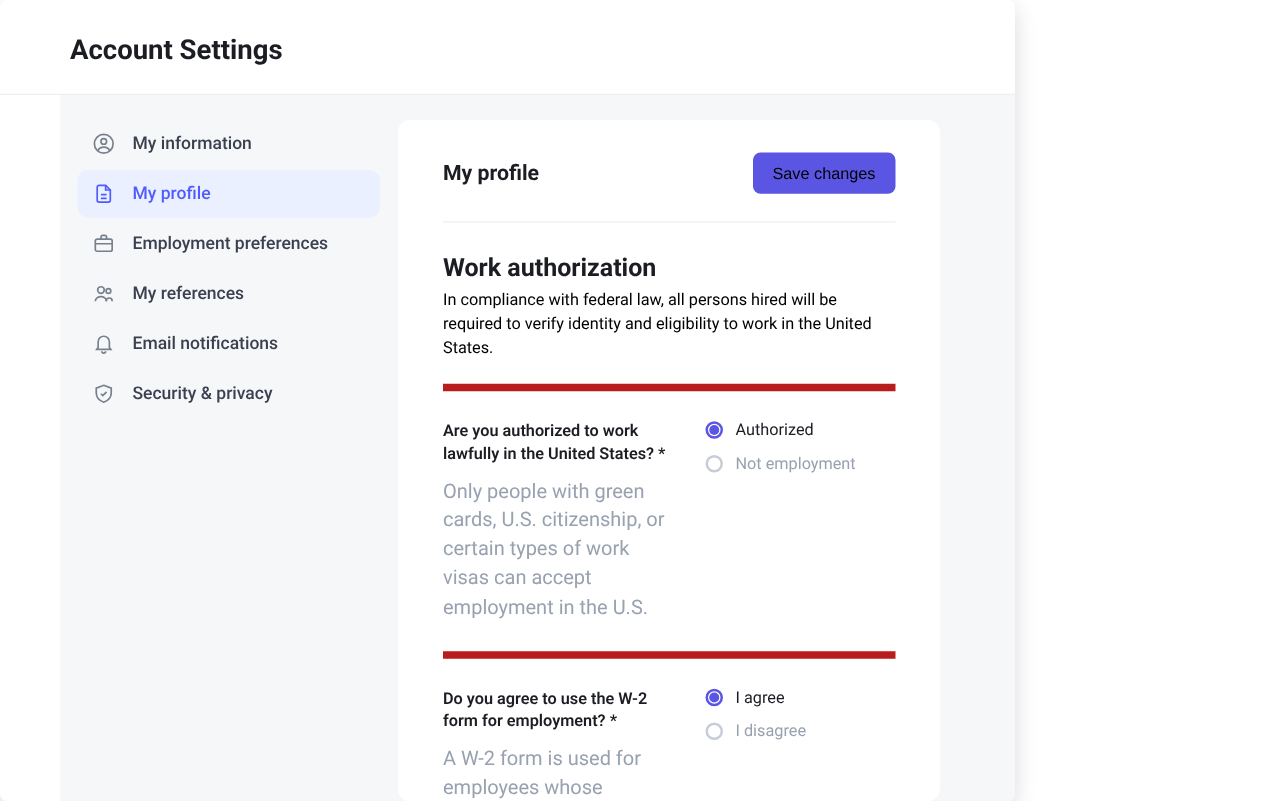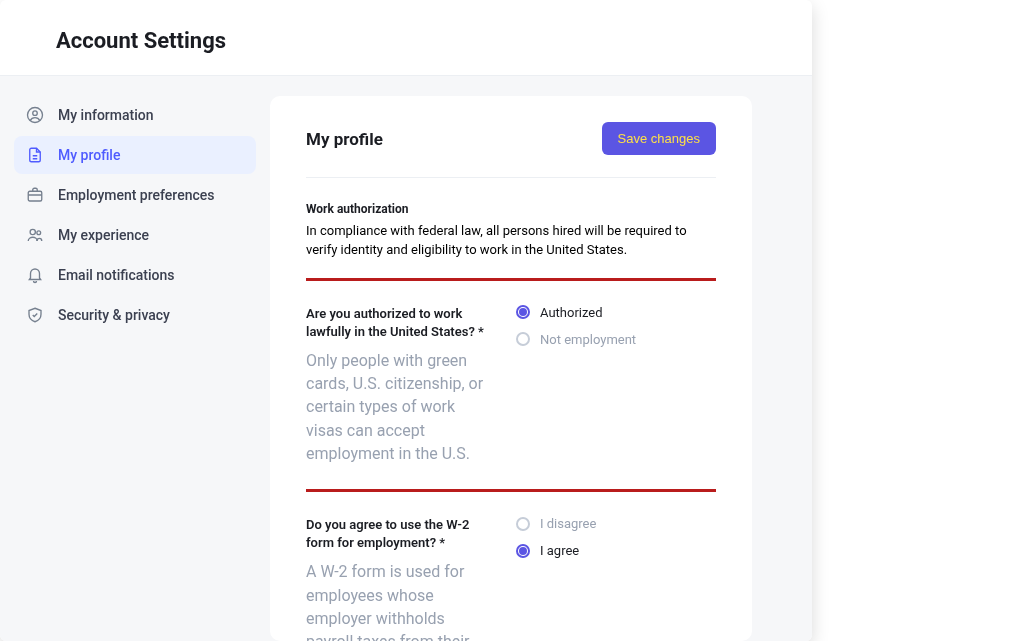--- a/index.html
+++ b/index.html
@@ -1,36 +1,36 @@
 <!DOCTYPE html>
 <html><head>
 <meta charset="utf-8">
 <style>
   * { box-sizing: border-box; margin: 0; padding: 0; }
   html, body { font-family: -apple-system, BlinkMacSystemFont, "Segoe UI", Roboto, Arial, sans-serif; color: #1f2430; }
   body { width: 1024px; height: 641px; background: #fff; }
   .frame { width: 812px; height: 641px; display: flex; flex-direction: column; box-shadow: 0 6px 18px rgba(0,0,0,0.15); border-radius: 6px; overflow: hidden; }
   .topbar { padding: 28px 56px 22px; border-bottom: 1px solid #eceff3; }
   .page-title { font-size: 22px; font-weight: 700; color: #1b1d23; }
-  .shell { flex: 1; display: flex; background: #f6f7f9; min-height: 0; }
+  .shell { flex: 1; display: flex; background: #f6f7f9; min-height: 0; margin-left: 48px; }
   .sidebar { width: 270px; padding: 20px 14px; display: flex; flex-direction: column; gap: 2px; }
   .side-item { display: flex; align-items: center; gap: 14px; padding: 10px 12px; border-radius: 8px; cursor: pointer; color: #3b4050; font-size: 14px; font-weight: 500; }
   .side-item.active { background: #eaf0ff; color: #4f5bff; }
   .side-item .icon { width: 18px; height: 18px; display:flex; align-items:center; justify-content:center; }
   .side-item svg { stroke: #76808f; }
   .side-item.active svg { stroke: #4f5bff; }
   .panel { flex: 1; margin: 20px 60px 0 0; background: #fff; border-radius: 10px; padding: 26px 36px 30px; overflow-y: auto; }
   .panel::-webkit-scrollbar { width: 0; }
   .panel-header { display: flex; justify-content: space-between; align-items: center; padding-bottom: 22px; border-bottom: 1px solid #eceff3; }
   .panel-title { font-size: 17px; font-weight: 700; color: #1b1d23; }
-  .btn-primary { background: #5b55e3; color: #fde047; border: none; border-radius: 6px; padding: 9px 16px; font-size: 13px; font-weight: 500; cursor: pointer; }
+  .btn-primary { background: #5b55e3; color: #000000; border: none; border-radius: 6px; padding: 9px 16px; font-size: 13px; font-weight: 500; cursor: pointer; }
   .section { padding-top: 24px; }
-  .section-title { font-size: 12px; font-weight: 700; color: #1b1d23; margin-bottom: 6px; }
+  .section-title { font-size: 20px; font-weight: 700; color: #1b1d23; margin-bottom: 6px; }
   .section-desc { font-size: 13px; color: #000000; line-height: 1.45; max-width: 430px; }
-  .field-row { display: flex; padding: 24px 0; border-top: 3px solid #b91c1c; }
+  .field-row { display: flex; padding: 24px 0; border-top: 6px solid #b91c1c; }
   .section .field-row:first-of-type { margin-top: 18px; }
   .field-left { width: 210px; padding-right: 24px; }
   .field-label { font-size: 13px; font-weight: 600; color: #1b1d23; line-height: 1.4; }
   .field-help { font-size: 16px; color: #98a1b0; line-height: 1.45; margin-top: 8px; }
   .field-right { flex: 1; display: flex; flex-direction: column; gap: 12px; }
   .radio { display: flex; align-items: center; gap: 10px; cursor: pointer; }
   .radio .dot { width: 14px; height: 14px; border-radius: 50%; border: 2px solid #c6cdd8; display:flex; align-items:center; justify-content:center; }
   .radio.selected .dot { border-color: #5b55e3; }
   .radio.selected .dot:after { content: ""; width: 8px; height: 8px; border-radius: 50%; background: #5b55e3; display:block; }
   .radio .rlabel { font-size: 13px; color: #98a1b0; text-align: center; }
@@ -77,21 +77,21 @@
       </div>
       <div class="side-item">
         <span class="icon">
           <svg width="18" height="18" viewBox="0 0 24 24" fill="none" stroke-width="1.8">
               <circle cx="9" cy="8" r="3.5"></circle>
               <circle cx="17" cy="9" r="2.5"></circle>
               <path d="M3 20c0-3 3-5 6-5s6 2 6 5"></path>
               <path d="M14.5 20c0-2 1.5-3.5 3.5-3.5s3 1.5 3 3.5"></path>
             </svg>
         </span>
-        <span>My experience</span>
+        <span>My references</span>
       </div>
       <div class="side-item">
         <span class="icon">
           <svg width="18" height="18" viewBox="0 0 24 24" fill="none" stroke-width="1.8">
               <path d="M6 16V10a6 6 0 1 1 12 0v6l1.5 2H4.5z"></path>
               <path d="M10 20a2 2 0 0 0 4 0"></path>
             </svg>
         </span>
         <span>Email notifications</span>
       </div>
@@ -132,27 +132,27 @@
             </div>
           </div>
         </div>
 
         <div class="field-row">
           <div class="field-left">
             <div class="field-label">Do you agree to use the W-2 form for employment? *</div>
             <div class="field-help">A W-2 form is used for employees whose employer withholds payroll taxes from their earnings.</div>
           </div>
           <div class="field-right">
+            <div class="radio selected">
+              <span class="dot"></span>
+              <span class="rlabel">I agree</span>
+            </div>
             <div class="radio">
               <span class="dot"></span>
               <span class="rlabel">I disagree</span>
-            </div>
-            <div class="radio selected">
-              <span class="dot"></span>
-              <span class="rlabel">I agree</span>
             </div>
           </div>
         </div>
       </section>
 
       <section class="section" style="padding-top:34px;">
         <h3 class="section-title">Professional experience</h3>
         <p class="section-desc">Your professional experience will be displayed to interested employers.</p>
 
       </section>

